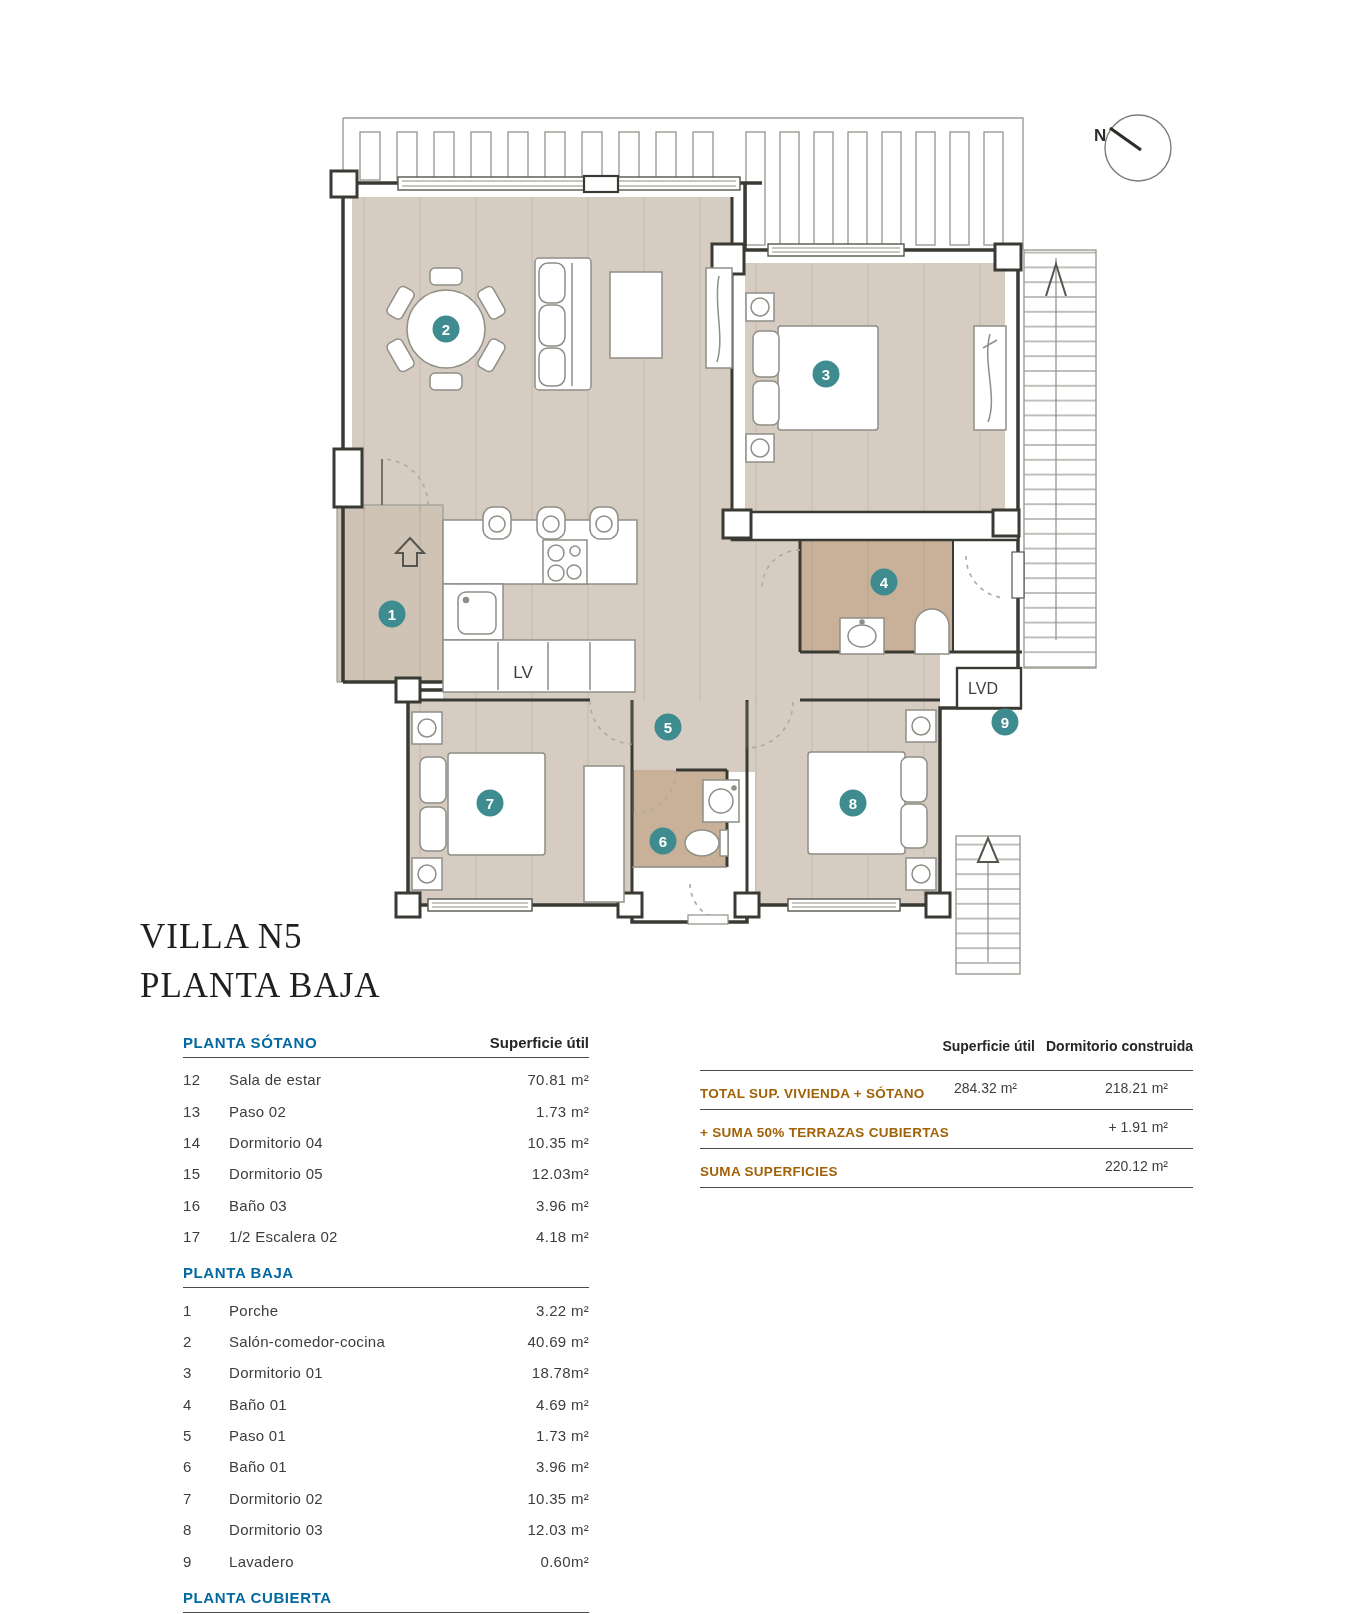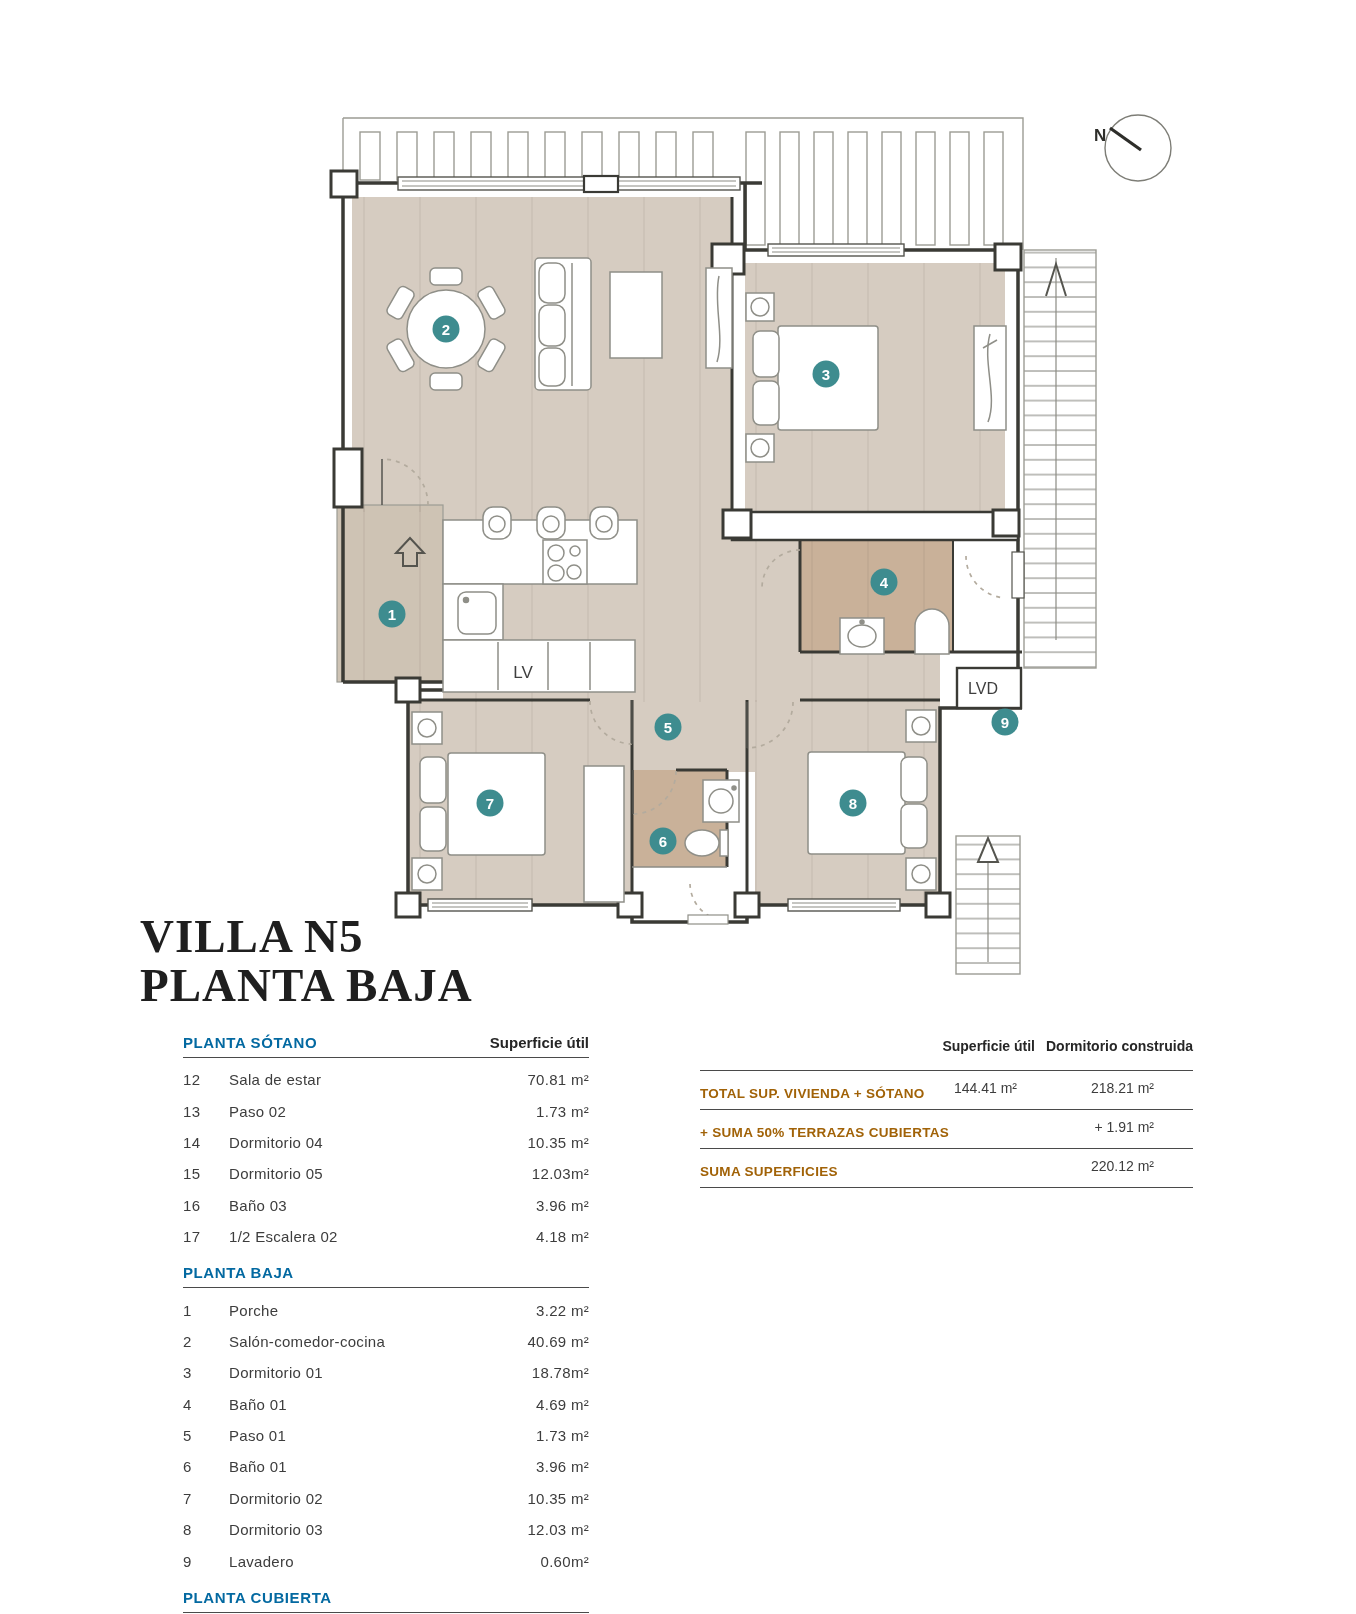--- a/index.html
+++ b/index.html
@@ -4,22 +4,22 @@
 <style>
   html,body{margin:0;padding:0;}
   body{
     width:1356px;height:1614px;overflow:hidden;background:#ffffff;
     font-family:"Liberation Sans",sans-serif;position:relative;color:#3d3d3d;
   }
   #plan-svg{position:absolute;left:0;top:0;}
   
   .title-block{
     position:absolute;left:140px;top:912px;
-    font-family:"Liberation Serif",serif;font-weight:700;color:#1f1f1f;
-    font-size:47px;line-height:49px;letter-spacing:1px;white-space:nowrap;
+    font-family:"Liberation Serif",serif;font-weight:400;color:#1f1f1f;
+    font-size:35px;line-height:49px;letter-spacing:1px;white-space:nowrap;
   }
   
   .legend{position:absolute;left:183px;top:1034px;width:406px;font-size:15px;}
   .sec-head{
     display:flex;justify-content:space-between;align-items:flex-end;
     border-bottom:1.6px solid #4a4a4a;padding-bottom:6px;margin-top:12px;
   }
   .sec-head:first-child{margin-top:0;}
   .sec-title{font-weight:700;color:#0369a1;letter-spacing:.6px;}
   .col-head{font-weight:700;color:#262626;}
@@ -30,21 +30,21 @@
   .lrow .val{text-align:right;white-space:nowrap;}
   
   .summary{position:absolute;left:700px;top:1036px;width:493px;font-size:14px;}
   .srow{position:relative;height:38px;border-bottom:1.4px solid #4a4a4a;}
   .srow.no-line{border-bottom:none;}
   .srow .slbl{
     position:absolute;left:0;bottom:8px;font-weight:700;color:#a16207;
     font-size:13.5px;letter-spacing:.3px;white-space:nowrap;
   }
   .srow .sutil{position:absolute;right:176px;top:9px;white-space:nowrap;}
-  .srow .sconstr{position:absolute;right:39px;top:9px;white-space:nowrap;}
+  .srow .sconstr{position:absolute;right:25px;top:9px;white-space:nowrap;}
   .shead{position:relative;height:34px;border-bottom:1.4px solid #4a4a4a;}
   .shead .hu{position:absolute;right:158px;top:2px;font-weight:700;color:#262626;white-space:nowrap;}
   .shead .hc{position:absolute;right:0;top:2px;font-weight:700;color:#262626;white-space:nowrap;}
 </style>
 </head>
 <body>
 
 <svg id="plan-svg" width="1356" height="1010" viewBox="0 0 1356 1010">
   <defs>
     <pattern id="st" width="8" height="14.8" patternUnits="userSpaceOnUse">
@@ -449,21 +449,21 @@
   </div>
 
 <div class="summary">
   <div class="shead">
     <span class="hu">Superficie útil</span>
     <span class="hc">Dormitorio construida</span>
   </div>
   <div id="summary-rows">
       <div class="srow">
         <span class="slbl">TOTAL SUP. VIVIENDA + SÓTANO</span>
-        <span class="sutil">144.41  m²</span>
+        <span class="sutil">284.32  m²</span>
         <span class="sconstr">218.21 m²</span>
       </div>
       <div class="srow">
         <span class="slbl">+ SUMA 50% TERRAZAS CUBIERTAS</span>
         <span class="sutil"></span>
         <span class="sconstr">+ 1.91 m²</span>
       </div>
       <div class="srow">
         <span class="slbl">SUMA SUPERFICIES</span>
         <span class="sutil"></span>

